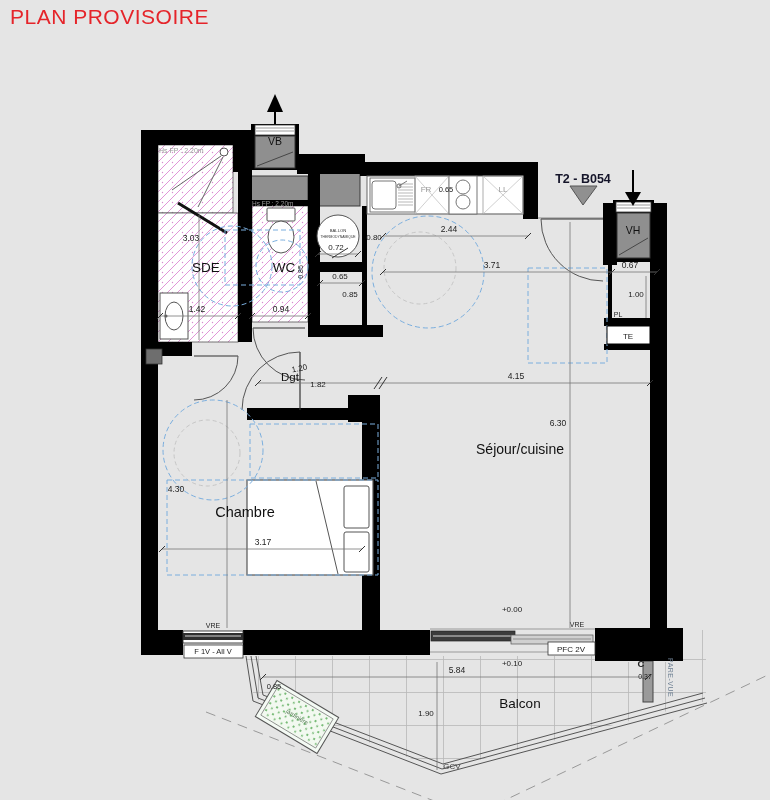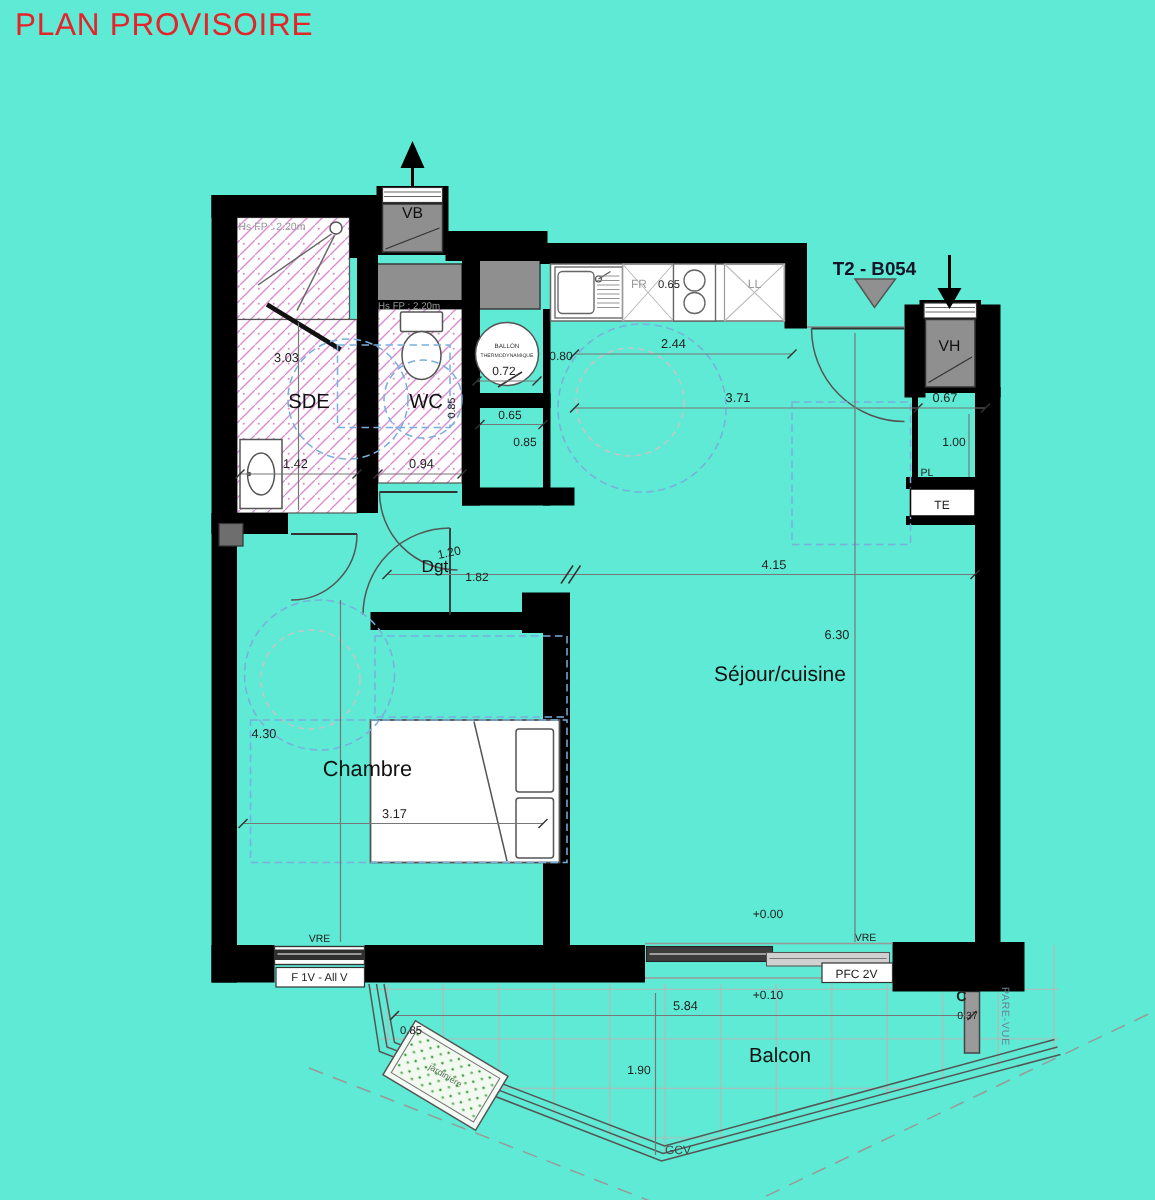--- a/index.html
+++ b/index.html
@@ -1,16 +1,16 @@
 <!DOCTYPE html>
 <html><head>
 <meta charset="utf-8">
 <style>
   html,body{margin:0;padding:0;background:#fff;}
-  .canvas{position:relative;width:770px;height:800px;background:#5eead4;overflow:hidden;
+  .canvas{position:relative;width:770px;height:800px;background:#e5e5e5;overflow:hidden;
           font-family:"Liberation Sans","DejaVu Sans",sans-serif;}
   .plan-title{position:absolute;top:5px;left:10px;font-size:21px;letter-spacing:.5px;
               color:#e5242a;font-weight:normal;}
   svg text{font-family:"Liberation Sans","DejaVu Sans",sans-serif;fill:#222;}
   .dim{font-size:8.5px;text-anchor:middle;}
   .dimsm{font-size:7px;text-anchor:middle;}
   .room{font-size:13.5px;text-anchor:middle;fill:#111;}
   .roomsm{font-size:11.5px;text-anchor:middle;fill:#111;}
   .hs{font-size:7px;fill:#979797;}
   .graylbl{font-size:8px;text-anchor:middle;fill:#9a9a9a;}

